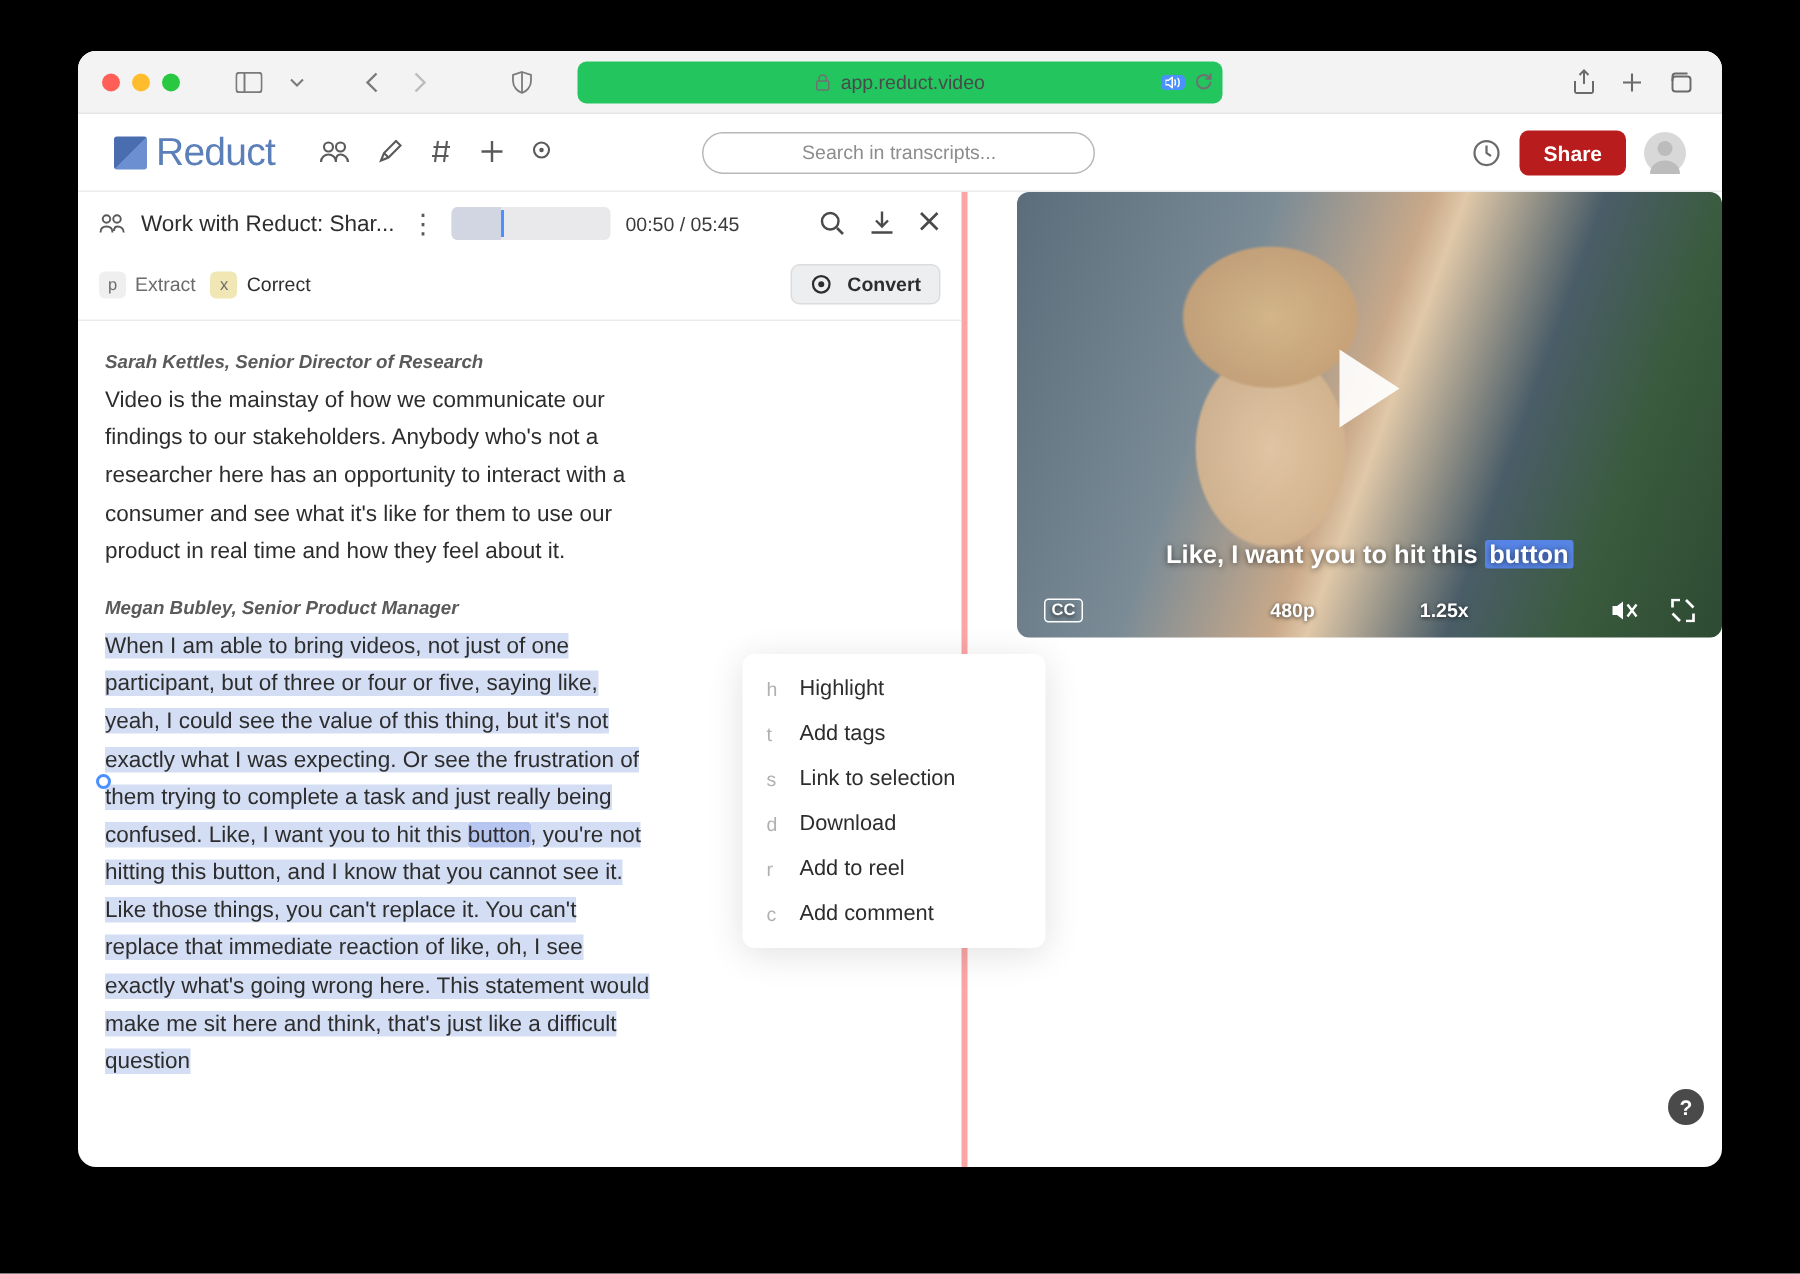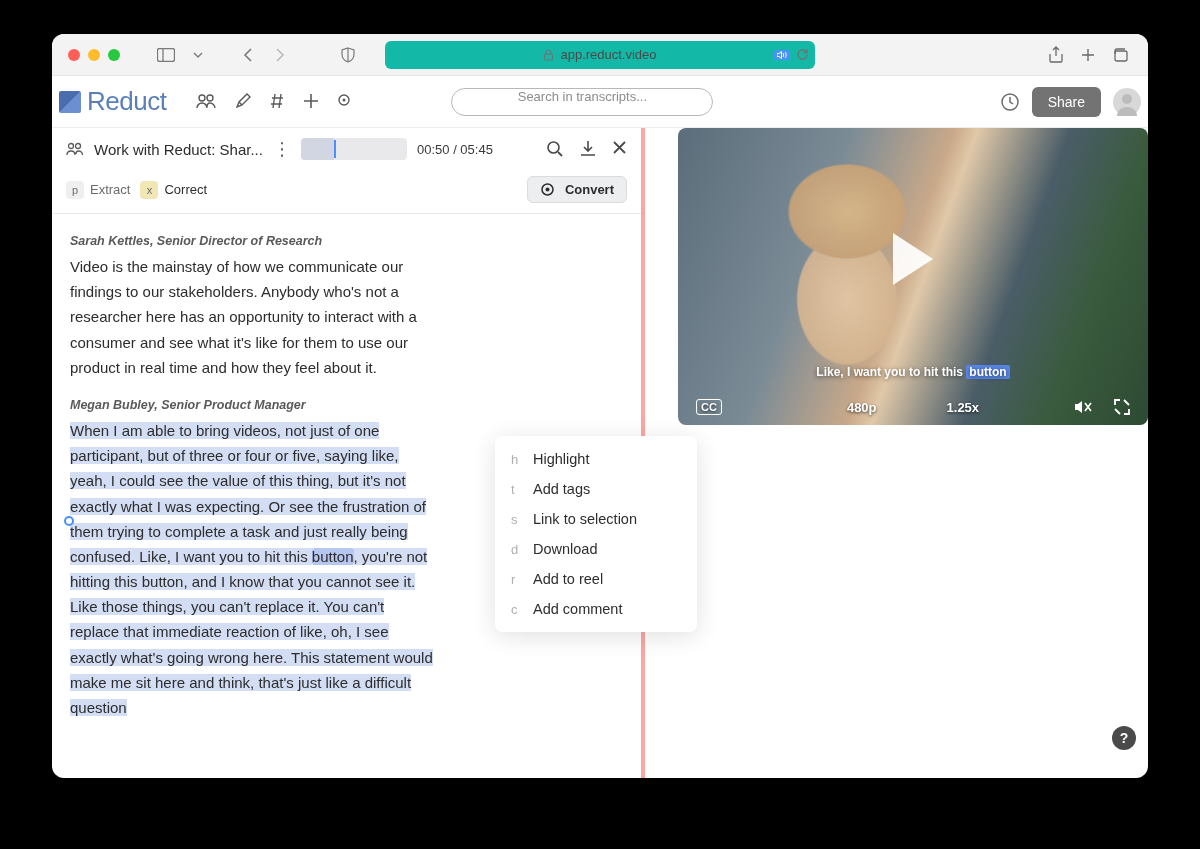--- a/index.html
+++ b/index.html
@@ -4,32 +4,32 @@
 <style>
 * { margin: 0; padding: 0; box-sizing: border-box; }
 body { background: #000; font-family: -apple-system, BlinkMacSystemFont, "Segoe UI", sans-serif; width: 1200px; height: 849px; overflow: hidden; position: relative; }
 .window { position: absolute; top: 34px; left: 52px; width: 1096px; height: 744px; background: #fff; border-radius: 12px; overflow: hidden; box-shadow: 0 20px 60px rgba(0,0,0,.5); display: flex; flex-direction: column; }
 .titlebar { height: 42px; background: #f3f3f3; border-bottom: 1px solid #e5e5e5; display: flex; align-items: center; padding: 0 16px; gap: 8px; position: relative; }
 .traffic { display: flex; gap: 8px; }
 .dot { width: 12px; height: 12px; border-radius: 50%; }
 .dot.r { background: #ff5f57; } .dot.y { background: #ffbd2e; } .dot.g { background: #28c840; }
 .tb-icon { color: #7d7d7d; display: flex; align-items: center; justify-content: center; width: 24px; height: 24px; }
 .tb-spacer { flex: 1; }
-.addressbar { position: absolute; left: 50%; transform: translateX(-50%); width: 430px; height: 28px; background: #14b8a6; border-radius: 6px; display: flex; align-items: center; justify-content: center; font-size: 13px; color: #4a4a4a; gap: 6px; }
+.addressbar { position: absolute; left: 50%; transform: translateX(-50%); width: 430px; height: 28px; background: #22c55e; border-radius: 6px; display: flex; align-items: center; justify-content: center; font-size: 13px; color: #4a4a4a; gap: 6px; }
 .addr-right { position: absolute; right: 6px; display: flex; gap: 6px; align-items: center; }
 .sound-badge { background: #4a90ff; color: #fff; border-radius: 3px; padding: 1px 3px; font-size: 10px; }
-.topbar { height: 52px; background: #fff; border-bottom: 1px solid #ececec; display: flex; align-items: center; padding: 0 7px; gap: 8px; }
+.topbar { height: 52px; background: #fff; border-bottom: 1px solid #ececec; display: flex; align-items: center; padding: 0 24px; gap: 8px; }
 .logo { display: flex; align-items: center; gap: 6px; color: #5b7fb9; font-size: 26px; font-weight: 500; letter-spacing: -0.5px; }
 .logo-mark { width: 22px; height: 22px; background: linear-gradient(135deg, #4a6db0 50%, #6b8fd0 50%); border-radius: 2px; }
 .toolbar-icons { display: flex; gap: 18px; margin-left: 22px; }
 .toolbar-icons span { color: #5a5a5a; cursor: pointer; }
-.search-bar { width: 262px; height: 28px; border: 1px solid #b8b8b8; border-radius: 14px; background: #fff; display: flex; justify-content: center; font-size: 13px; color: #8c8c8c; margin-left: 90px; }
+.search-bar { width: 262px; height: 28px; border: 1px solid #b8b8b8; border-radius: 14px; background: #fff; display: flex; align-items: center; justify-content: center; font-size: 13px; color: #8c8c8c; margin-left: 90px; }
 .topbar-right { margin-left: auto; display: flex; align-items: center; gap: 12px; }
 .history-icon { color: #6b6b6b; }
-.share-btn { background: #737373; color: #fff; border: none; padding: 7px 16px; border-radius: 6px; font-size: 14px; font-weight: 400; }
+.share-btn { background: #b91c1c; color: #fff; border: none; padding: 7px 16px; border-radius: 6px; font-size: 14px; font-weight: 700; }
 .avatar { width: 28px; height: 28px; border-radius: 50%; background: #d8d8d8; }
 .main { flex: 1; display: flex; overflow: hidden; position: relative; }
 .left-pane { width: 593px; border-right: 4px solid #fca5a5; display: flex; flex-direction: column; overflow: hidden; }
 .doc-header { padding: 10px 14px; display: flex; align-items: center; gap: 10px; }
 .doc-title { font-size: 15px; font-weight: 500; color: #2d2d2d; white-space: nowrap; overflow: hidden; text-overflow: ellipsis; max-width: 190px; }
 .doc-menu { color: #5a5a5a; font-size: 18px; }
 .progress-bar { width: 106px; height: 22px; background: #e9e9ec; border-radius: 4px; position: relative; }
 .progress-fill { position: absolute; left: 0; top: 0; width: 33px; height: 100%; background: #d2d5e2; border-radius: 4px 0 0 4px; }
 .progress-cursor { position: absolute; left: 33px; top: 2px; width: 2px; height: 18px; background: #4a90ff; }
 .time-text { font-size: 13px; color: #3a3a3a; font-variant-numeric: tabular-nums; }
@@ -46,23 +46,23 @@
 .para .hl { background: #d3ddf3; }
 .para .strong-hl { background: #b7c6f1; border-radius: 2px; }
 .selection-handle { position: absolute; width: 10px; height: 10px; border: 2px solid #4a90ff; border-radius: 50%; background: #fff; }
 .mid-pane { flex: 1; position: relative; }
 .context-menu { position: absolute; left: -150px; top: 308px; width: 202px; background: #fff; border-radius: 8px; box-shadow: 0 4px 24px rgba(0,0,0,.12); padding: 8px 0; z-index: 10; }
 .ctx-item { display: flex; align-items: center; gap: 12px; padding: 7px 16px; font-size: 14.5px; color: #2d2d2d; cursor: pointer; }
 .ctx-key { color: #b0b0b0; font-size: 13px; width: 10px; }
 .video-pane { position: absolute; top: 0; right: 0; width: 470px; height: 297px; border-radius: 8px; overflow: hidden; background: linear-gradient(110deg, #5b6d7a 0%, #7a8b96 30%, #c9a989 48%, #e0c8a8 52%, #4a5d68 68%, #3a5b3e 82%, #2d4a32 100%); }
 .video-pane::before { content: ""; position: absolute; left: 12%; top: 10%; width: 48%; height: 82%; background: radial-gradient(ellipse 60% 45% at 50% 22%, #d9b888 0%, #c9a378 42%, transparent 44%), radial-gradient(ellipse 45% 55% at 50% 58%, #e5c8a5 0%, #d5b590 48%, transparent 50%); border-radius: 50% 50% 30% 30%; opacity: .92; }
 .play-btn { position: absolute; left: 50%; top: 44%; transform: translate(-50%, -50%); width: 0; height: 0; border-left: 40px solid rgba(255,255,255,.92); border-top: 26px solid transparent; border-bottom: 26px solid transparent; }
-.caption { position: absolute; bottom: 44px; left: 0; right: 0; text-align: center; color: #fff; font-size: 12px; font-weight: 600; text-shadow: 0 1px 4px rgba(0,0,0,.6); line-height: 1.3; padding: 0 20px; }
+.caption { position: absolute; bottom: 44px; left: 0; right: 0; text-align: center; color: #fff; font-size: 17px; font-weight: 600; text-shadow: 0 1px 4px rgba(0,0,0,.6); line-height: 1.3; padding: 0 20px; }
 .caption .cap-hl { background: rgba(90,140,255,.85); padding: 0 3px; border-radius: 2px; }
-.video-controls { position: absolute; bottom: 10px; left: 0; right: 0; display: flex; align-items: flex-end; padding: 0 18px; color: #fff; font-size: 13px; font-weight: 600; text-shadow: 0 1px 3px rgba(0,0,0,.7); }
+.video-controls { position: absolute; bottom: 10px; left: 0; right: 0; display: flex; align-items: flex-start; padding: 0 18px; color: #fff; font-size: 13px; font-weight: 600; text-shadow: 0 1px 3px rgba(0,0,0,.7); }
 .cc-badge { border: 1.5px solid #fff; border-radius: 3px; padding: 1px 4px; font-size: 11px; }
 .vc-center { position: absolute; left: 50%; transform: translateX(-50%); display: flex; gap: 70px; }
 .vc-right { margin-left: auto; display: flex; gap: 22px; align-items: center; }
 .help-fab { position: absolute; bottom: 28px; right: 12px; width: 24px; height: 24px; border-radius: 50%; background: #4a4a4a; color: #fff; display: flex; align-items: center; justify-content: center; font-size: 14px; font-weight: 700; }
 svg { display: block; }
 </style>
 </head>
 <body>
 
 <div class="window">

